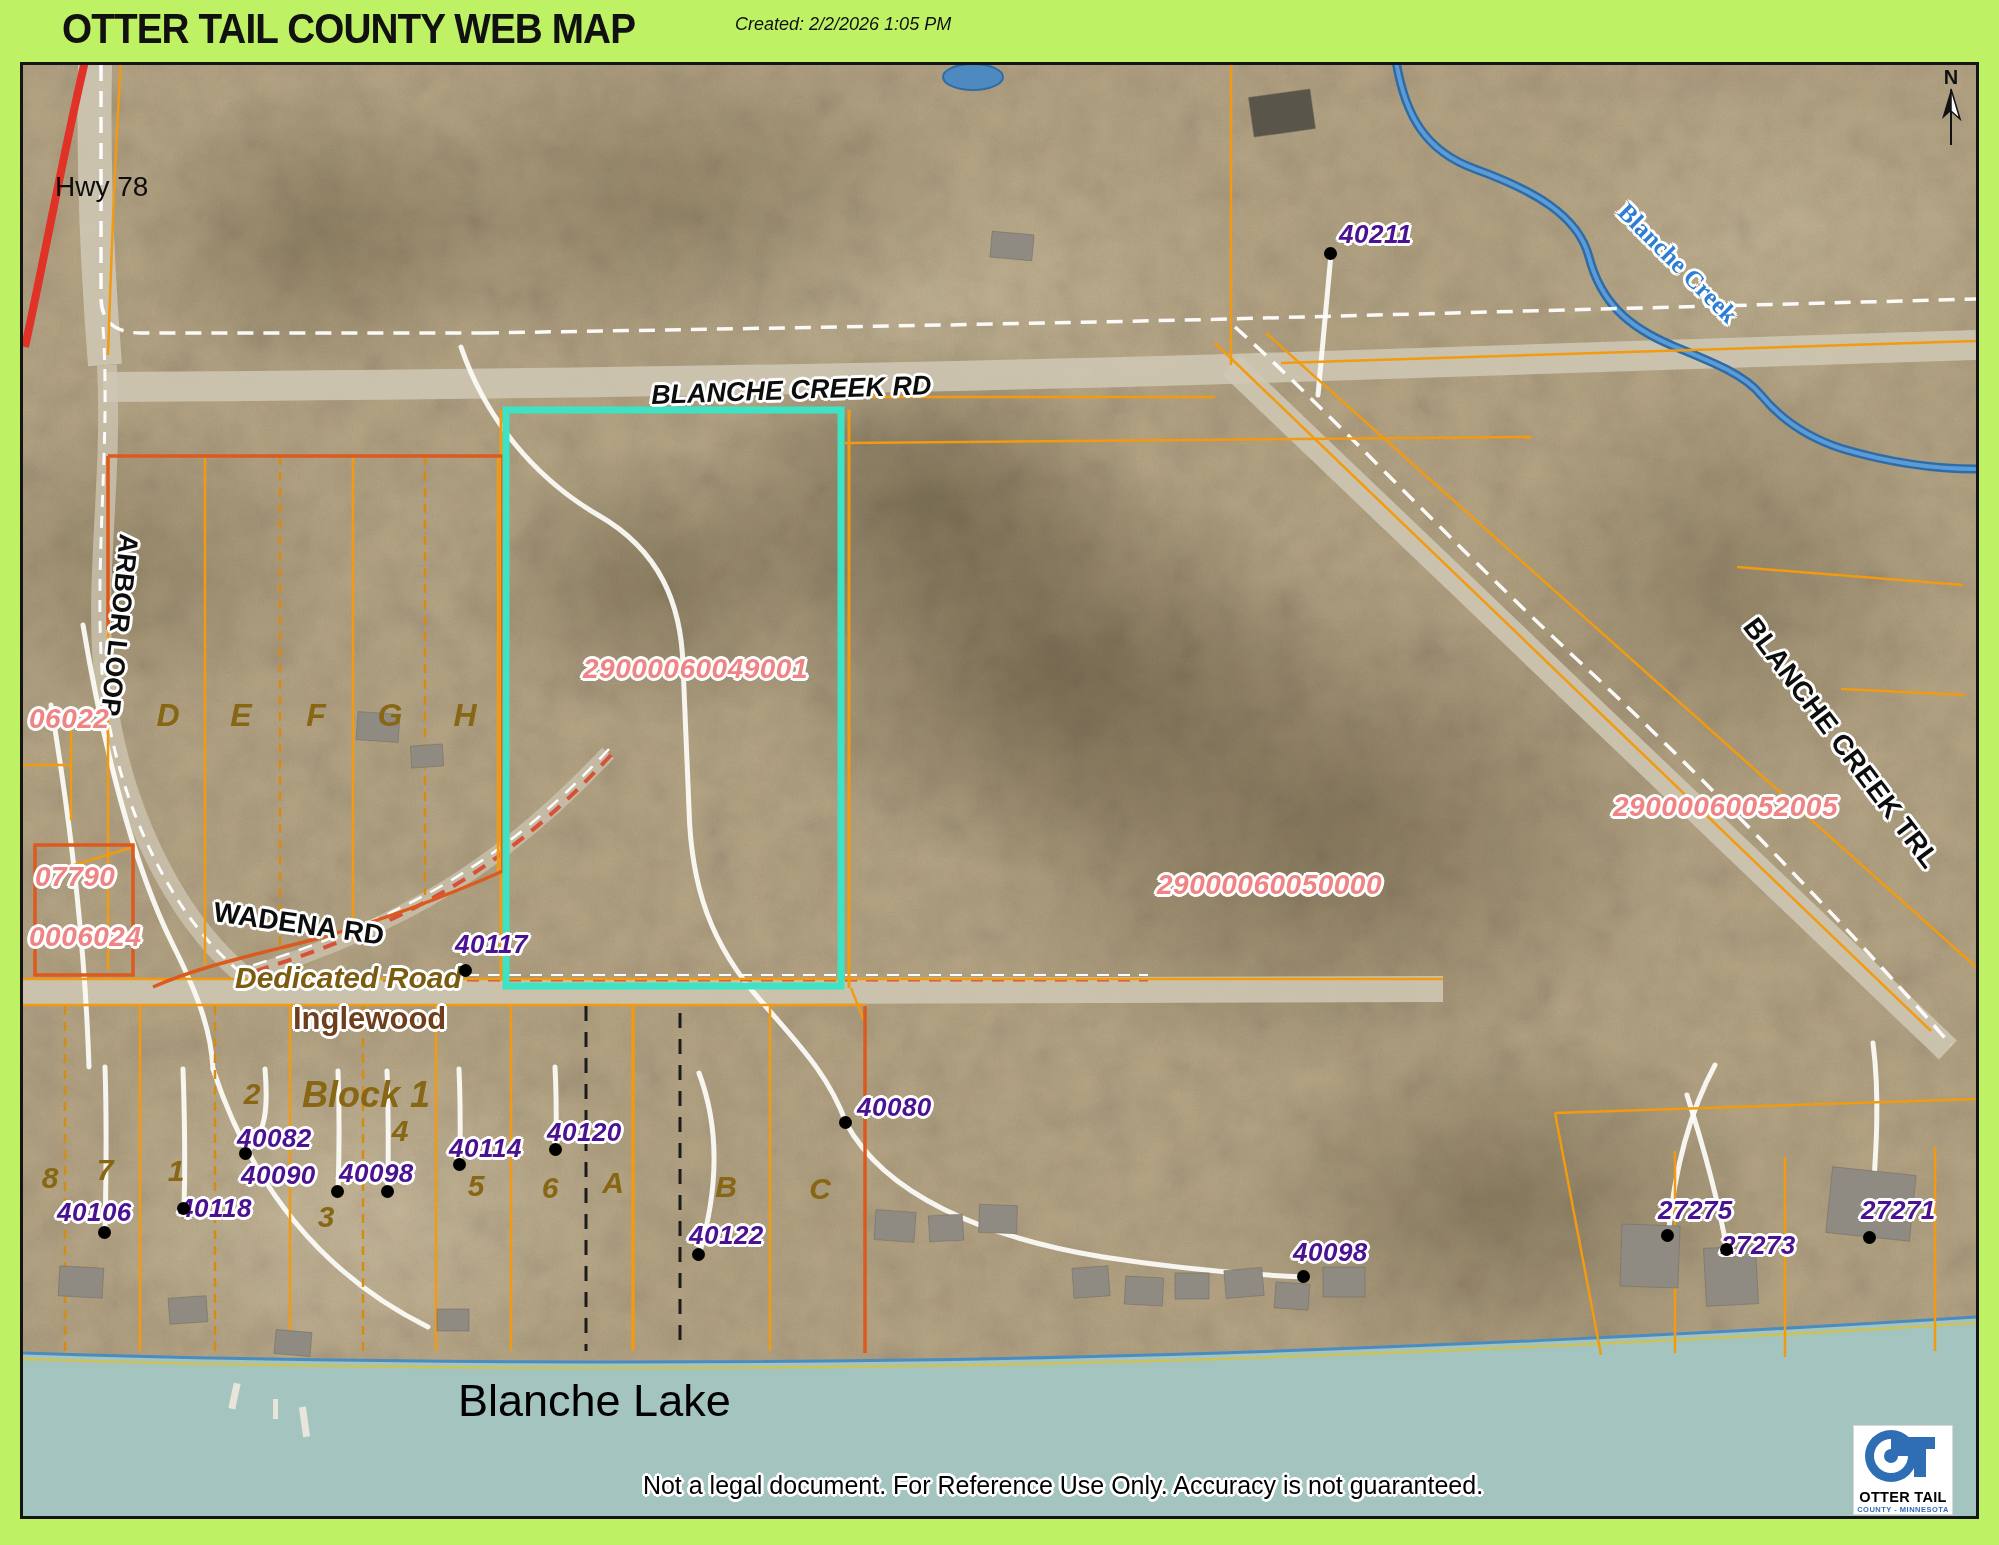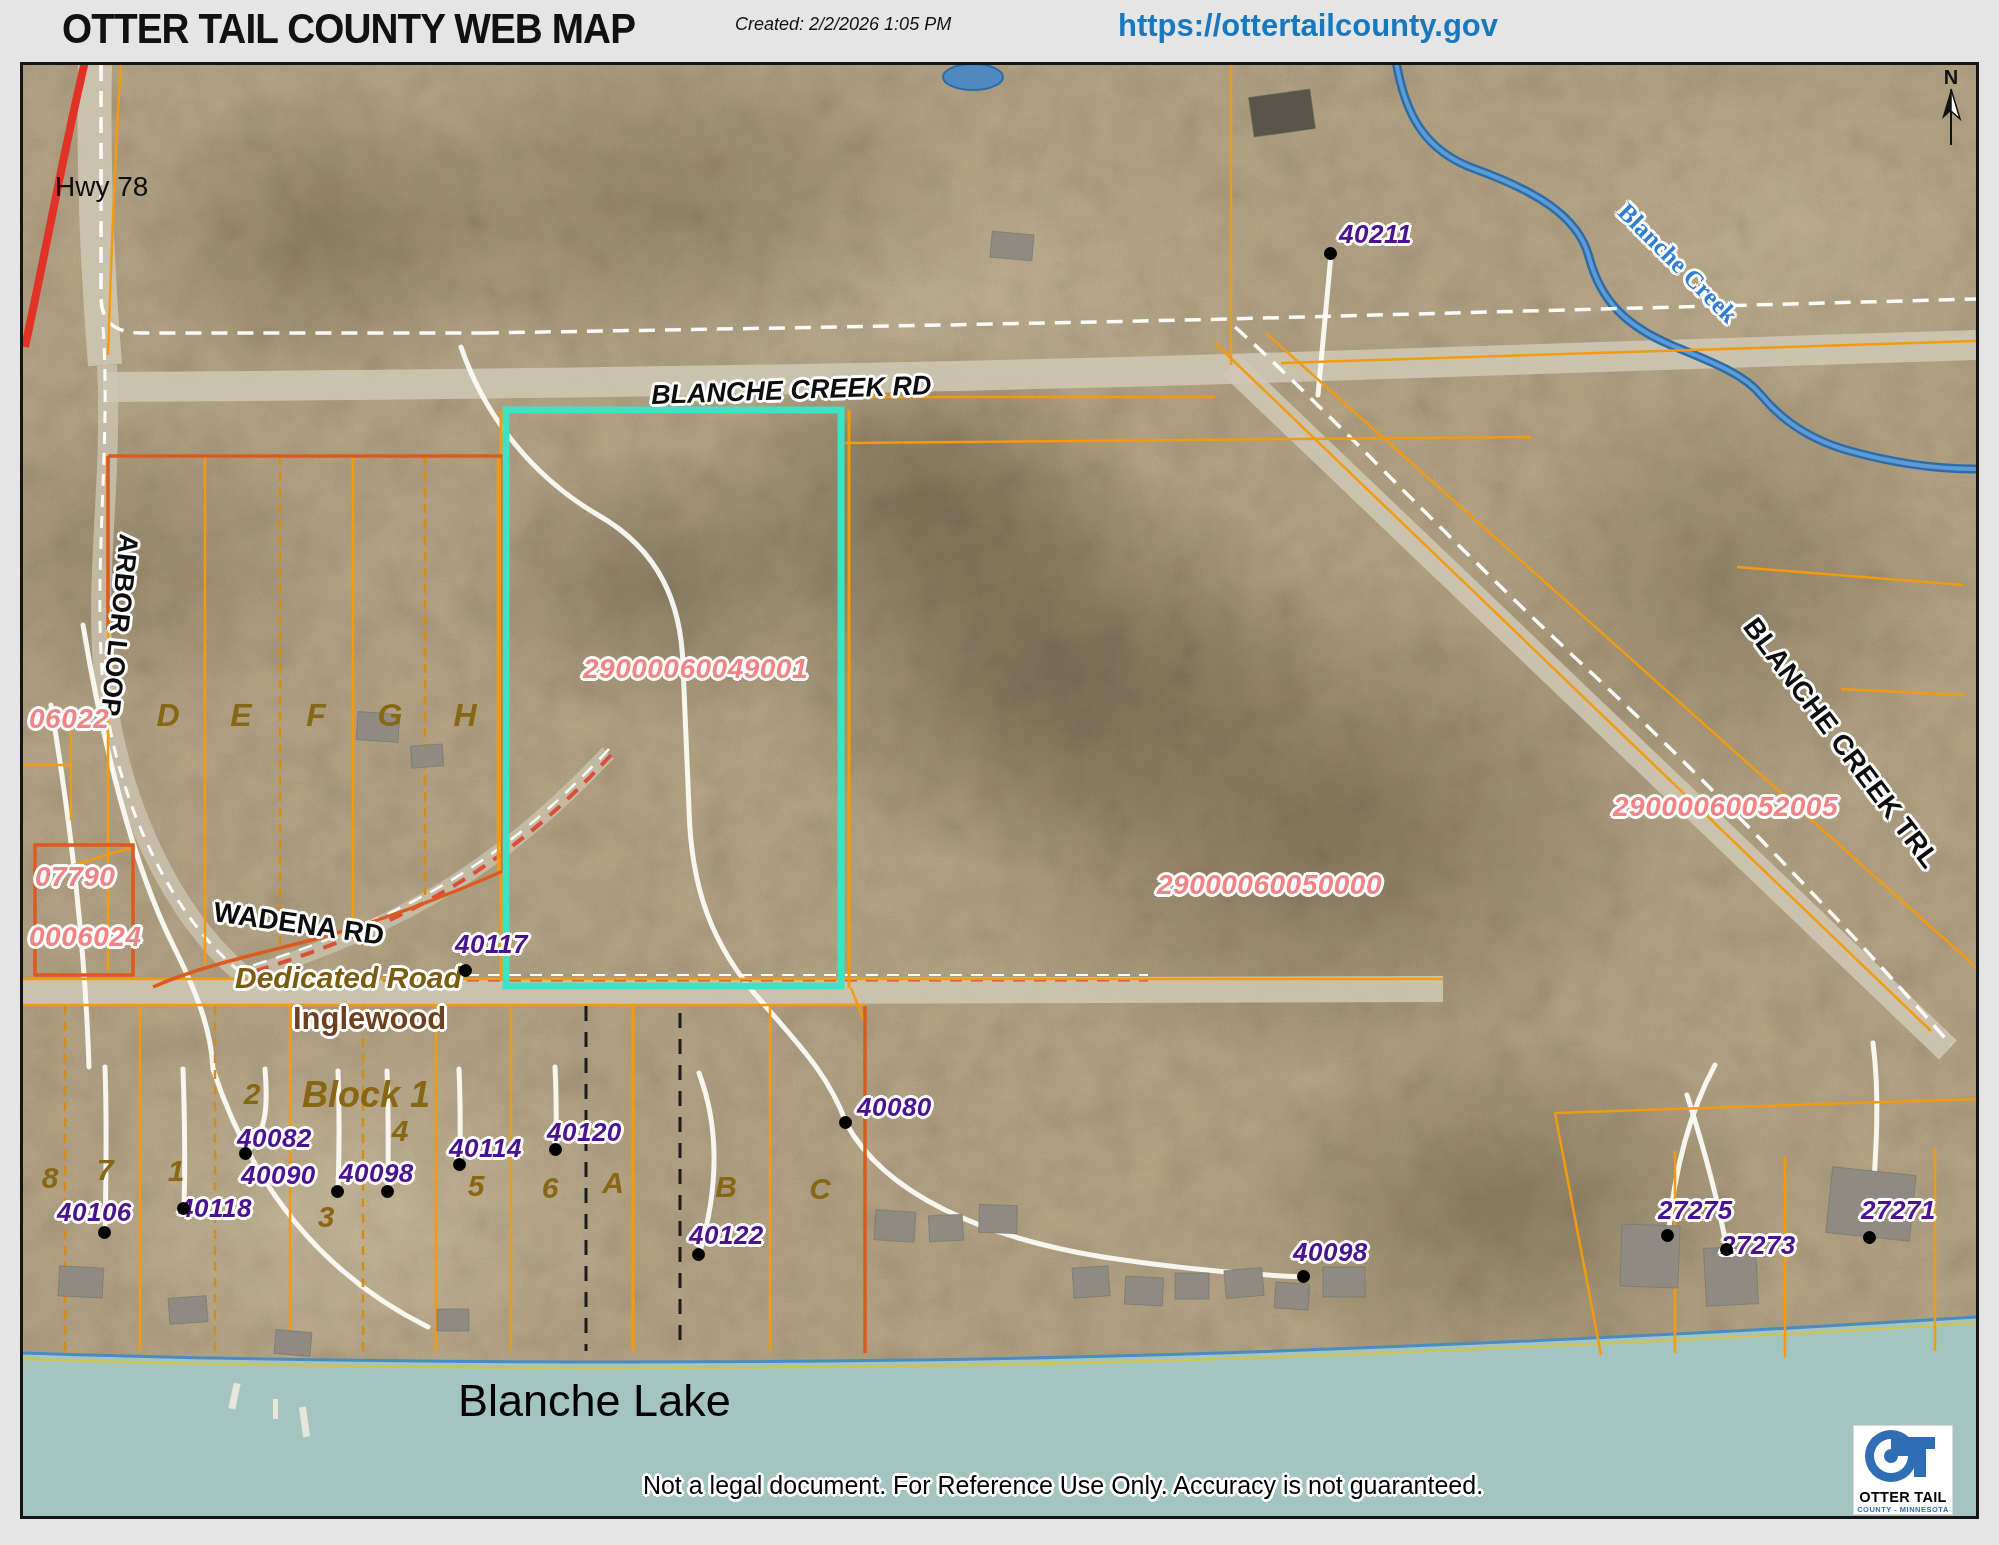--- a/index.html
+++ b/index.html
@@ -1,16 +1,16 @@
 <!DOCTYPE html>
 <html><head>
 <meta charset="utf-8">
 <style>
   html,body{margin:0;padding:0;background:#fff;}
-  .page{position:relative;width:1999px;height:1545px;background:#e5e5e5;overflow:hidden;
+  .page{position:relative;width:1999px;height:1545px;background:#bef264;overflow:hidden;
         font-family:"Liberation Sans",sans-serif;color:#111;}
   
   .hdr-title{position:absolute;left:62px;top:4px;font-size:43px;font-weight:800;letter-spacing:-1px;
              transform:scaleX(.9);transform-origin:left top;white-space:nowrap;}
   .hdr-created{position:absolute;left:735px;top:14px;font-style:italic;font-size:18px;}
   .hdr-url{position:absolute;left:1118px;top:8px;font-size:31px;font-weight:800;color:#1778bf;
            text-decoration:none;white-space:nowrap;}
   
   .map{position:absolute;left:20px;top:62px;width:1953px;height:1451px;border:3px solid #151515;
        box-sizing:content-box;overflow:hidden;background:#b7a686;}
@@ -56,21 +56,20 @@
   .disc{position:absolute;left:595px;top:1406px;width:890px;text-align:center;font-size:25px;color:#000;}
   .lake-name{position:absolute;left:435px;top:1310px;font-size:45px;color:#000;}
 </style>
 </head>
 <body>
 
 <div class="page">
 
   <div class="hdr-title">OTTER TAIL COUNTY WEB MAP</div>
   <div class="hdr-created">Created: 2/2/2026 1:05 PM</div>
-  <a class="hdr-url" href="#">https://ottertailcounty.gov</a>
 
   <div class="map">
     <div class="terrain"></div>
 
     <svg class="lines" viewBox="0 0 1953 1451" preserveAspectRatio="none">
       <defs>
         <filter id="noiseBig">
             <feTurbulence type="fractalNoise" baseFrequency="0.028" numOctaves="3" seed="11"></feTurbulence>
             <feColorMatrix type="saturate" values="0.15"></feColorMatrix>
           </filter>

